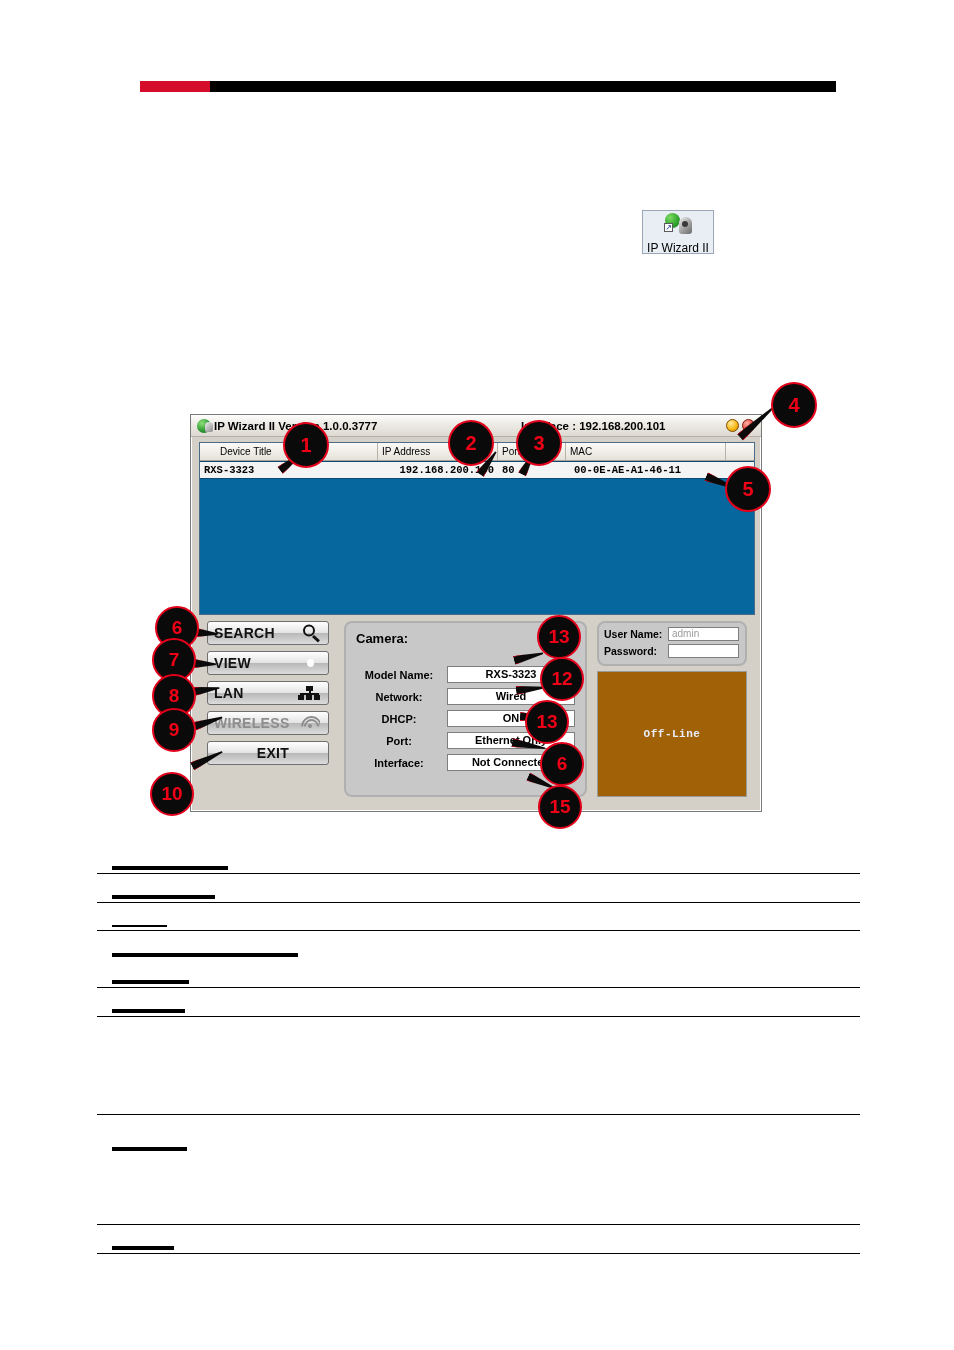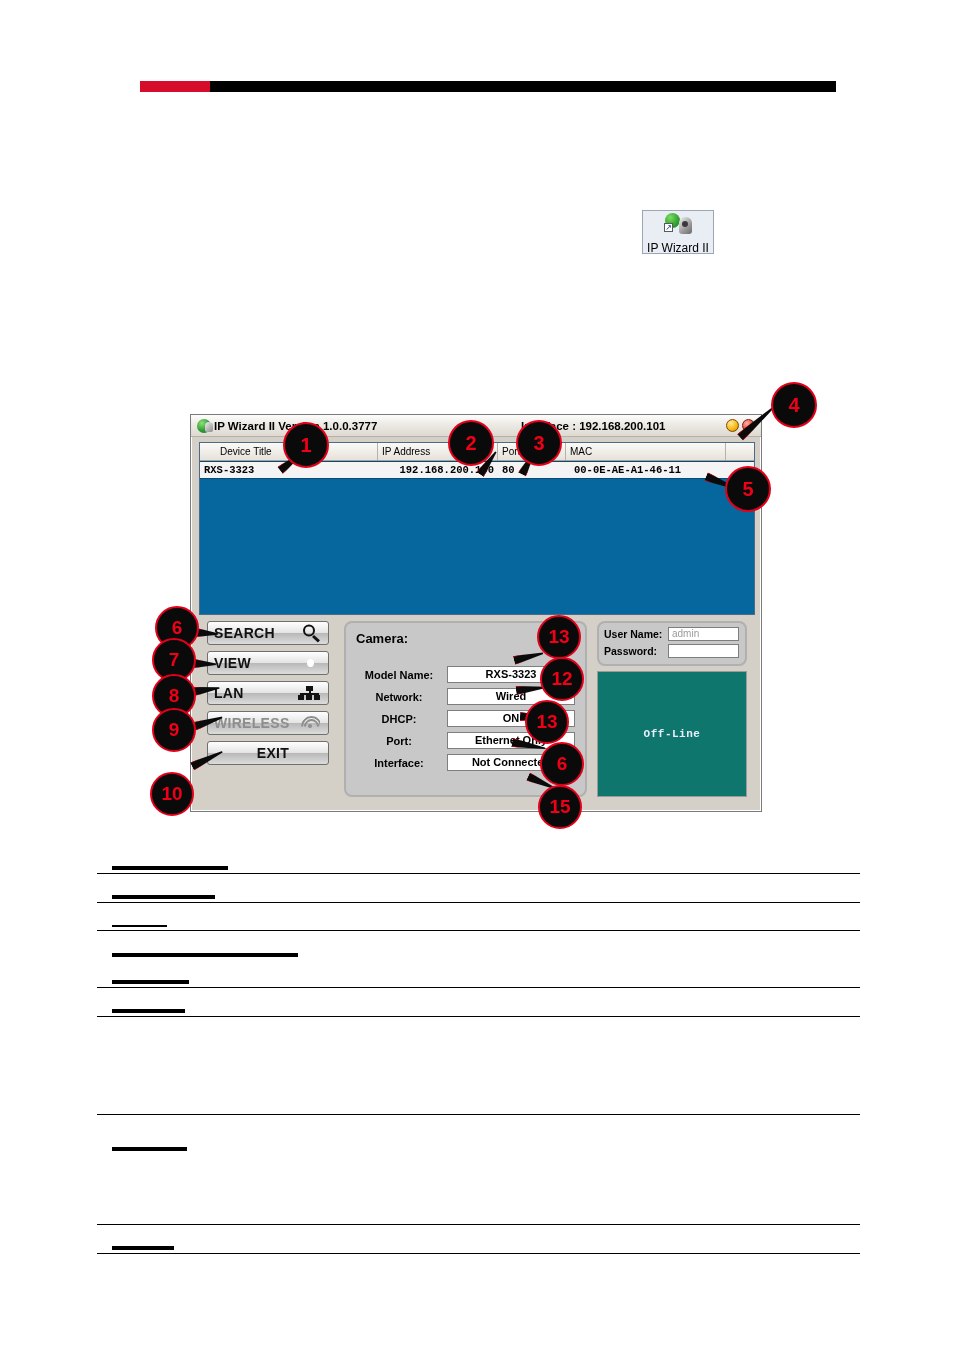--- a/index.html
+++ b/index.html
@@ -408,21 +408,21 @@
     overflow: hidden;
   }
 
   
   #video-preview {
     position: absolute;
     left: 398px;
     top: 52px;
     width: 150px;
     height: 126px;
-    background: #0f766e;
+    background: #a16207;
     border: 1px solid #9a9a9a;
     box-sizing: border-box;
     display: flex;
     align-items: center;
     justify-content: center;
   }
   #video-preview .offline {
     font-family: "Liberation Mono", monospace;
     font-size: 11px;
     font-weight: bold;

